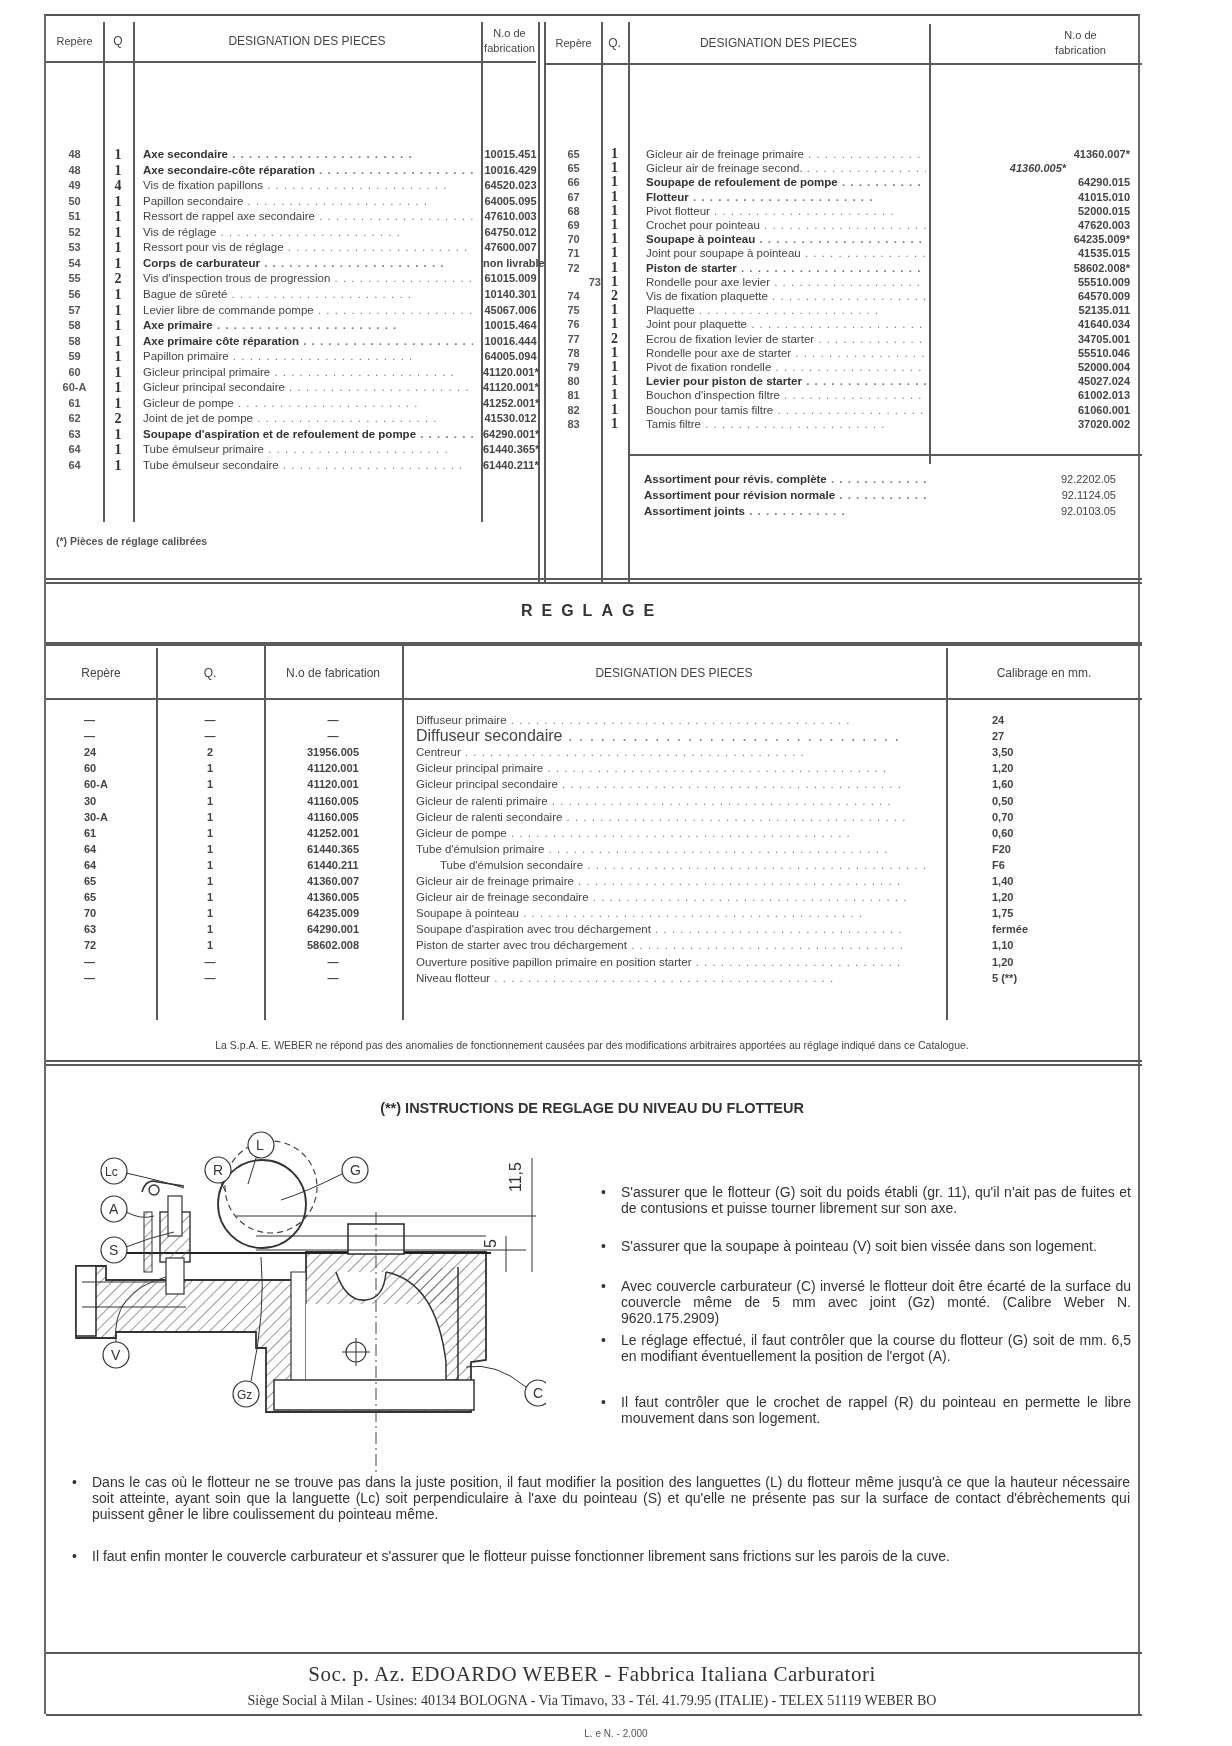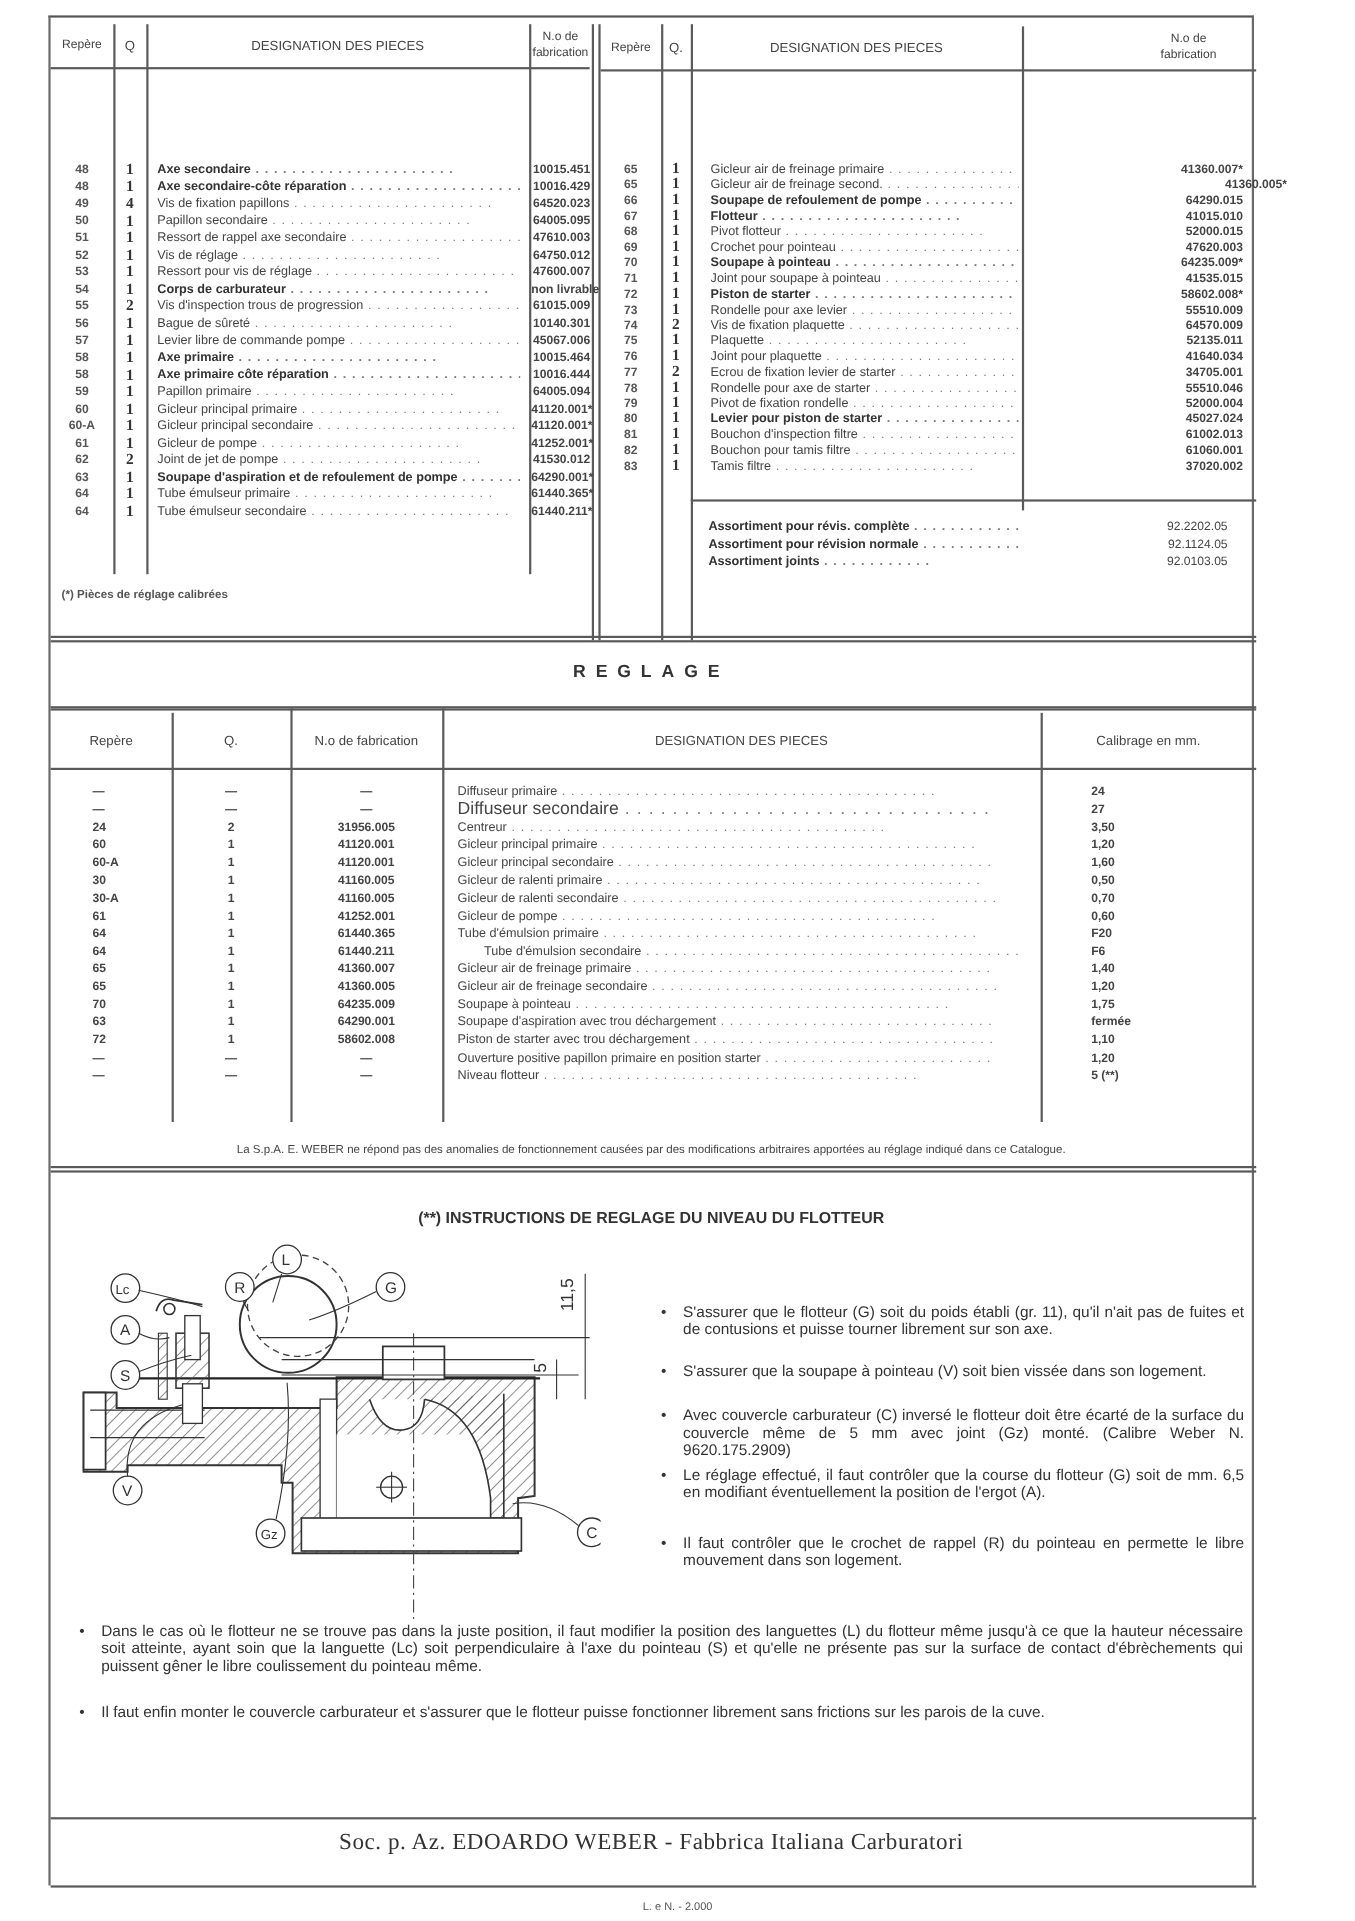--- a/index.html
+++ b/index.html
@@ -203,21 +203,21 @@
         <div class="row" style="left: 0px; top: 131px; width: 1096px; height: 14.2px; line-height: 14.2px;">
           <div class="c-rep" style="left: 500px; width: 55px;">65</div>
           <div class="c-q" style="left: 555px; width: 27px;">1</div>
           <div class="c-des" style="left: 600px; width: 280px;"><span>Gicleur air de freinage primaire</span><span class="dots"> . . . . . . . . . . . . . . . . . . . . . .</span></div>
           <div class="c-num" style="left: 900px; width: 190px; text-align: right; padding-right: 6px;">41360.007*</div>
         </div>
         <div class="row" style="left: 0px; top: 145.2px; width: 1096px; height: 14.2px; line-height: 14.2px;">
           <div class="c-rep" style="left: 500px; width: 55px;">65</div>
           <div class="c-q" style="left: 555px; width: 27px;">1</div>
           <div class="c-des" style="left: 600px; width: 280px;"><span>Gicleur air de freinage second.</span><span class="dots"> . . . . . . . . . . . . . . . . . . . . . .</span></div>
-          <div class="c-num" style="left: 940px; width: 190px; text-align: right; padding-right: 6px;">41360.005*</div>
+          <div class="c-num" style="left: 900px; width: 190px; padding-right: 6px; font-style: italic;">41360.005*</div>
         </div>
         <div class="row" style="left: 0px; top: 159.4px; width: 1096px; height: 14.2px; line-height: 14.2px;">
           <div class="c-rep" style="left: 500px; width: 55px;">66</div>
           <div class="c-q" style="left: 555px; width: 27px;">1</div>
           <div class="c-des bold" style="left: 600px; width: 280px;"><span>Soupape de refoulement de pompe</span><span class="dots"> . . . . . . . . . . . . . . . . . . . . . .</span></div>
           <div class="c-num" style="left: 900px; width: 190px; text-align: right; padding-right: 6px;">64290.015</div>
         </div>
         <div class="row" style="left: 0px; top: 173.6px; width: 1096px; height: 14.2px; line-height: 14.2px;">
           <div class="c-rep" style="left: 500px; width: 55px;">67</div>
           <div class="c-q" style="left: 555px; width: 27px;">1</div>
@@ -248,21 +248,21 @@
           <div class="c-des" style="left: 600px; width: 280px;"><span>Joint pour soupape à pointeau</span><span class="dots"> . . . . . . . . . . . . . . . . . . . . . .</span></div>
           <div class="c-num" style="left: 900px; width: 190px; text-align: right; padding-right: 6px;">41535.015</div>
         </div>
         <div class="row" style="left: 0px; top: 244.6px; width: 1096px; height: 14.2px; line-height: 14.2px;">
           <div class="c-rep" style="left: 500px; width: 55px;">72</div>
           <div class="c-q" style="left: 555px; width: 27px;">1</div>
           <div class="c-des bold" style="left: 600px; width: 280px;"><span>Piston de starter</span><span class="dots"> . . . . . . . . . . . . . . . . . . . . . .</span></div>
           <div class="c-num" style="left: 900px; width: 190px; text-align: right; padding-right: 6px;">58602.008*</div>
         </div>
         <div class="row" style="left: 0px; top: 258.8px; width: 1096px; height: 14.2px; line-height: 14.2px;">
-          <div class="c-rep" style="left: 500px; width: 55px;">73</div>
+          <div class="c-rep" style="left: 500px; width: 55px; text-align: right;">73</div>
           <div class="c-q" style="left: 555px; width: 27px;">1</div>
           <div class="c-des" style="left: 600px; width: 280px;"><span>Rondelle pour axe levier</span><span class="dots"> . . . . . . . . . . . . . . . . . . . . . .</span></div>
           <div class="c-num" style="left: 900px; width: 190px; text-align: right; padding-right: 6px;">55510.009</div>
         </div>
         <div class="row" style="left: 0px; top: 273px; width: 1096px; height: 14.2px; line-height: 14.2px;">
           <div class="c-rep" style="left: 500px; width: 55px;">74</div>
           <div class="c-q" style="left: 555px; width: 27px;">2</div>
           <div class="c-des" style="left: 600px; width: 280px;"><span>Vis de fixation plaquette</span><span class="dots"> . . . . . . . . . . . . . . . . . . . . . .</span></div>
           <div class="c-num" style="left: 900px; width: 190px; text-align: right; padding-right: 6px;">64570.009</div>
         </div>
@@ -598,16 +598,17 @@
       </div>
       <div class="bullet-item" style="left: 26px; top: 1532px; width: 1058px; height: 70px;">
         <span class="dot">•</span>
         <span class="txt">Il faut enfin monter le couvercle carburateur et s'assurer que le flotteur puisse fonctionner librement sans frictions sur les parois de la cuve.</span>
       </div>
     </div>
 
 
   <div class="hline" style="left:0;top:1636px;width:1096px;"></div>
   <div class="footer1">Soc. p. Az. EDOARDO WEBER - Fabbrica Italiana Carburatori</div>
+  <div class="footer2">Siège Social à Milan - Usines: 40134 BOLOGNA - Via Timavo, 33 - Tél. 41.79.95 (ITALIE) - TELEX 51119 WEBER BO</div>
   <div class="hline" style="left:0;top:1698px;width:1096px;"></div>
 </div>
 
 <div class="printref">L. e N. - 2.000</div>
 
 </body></html>

